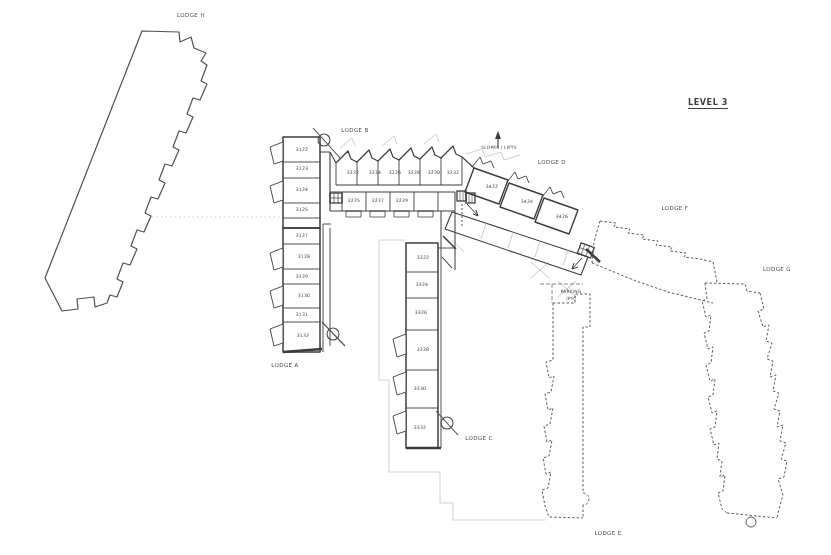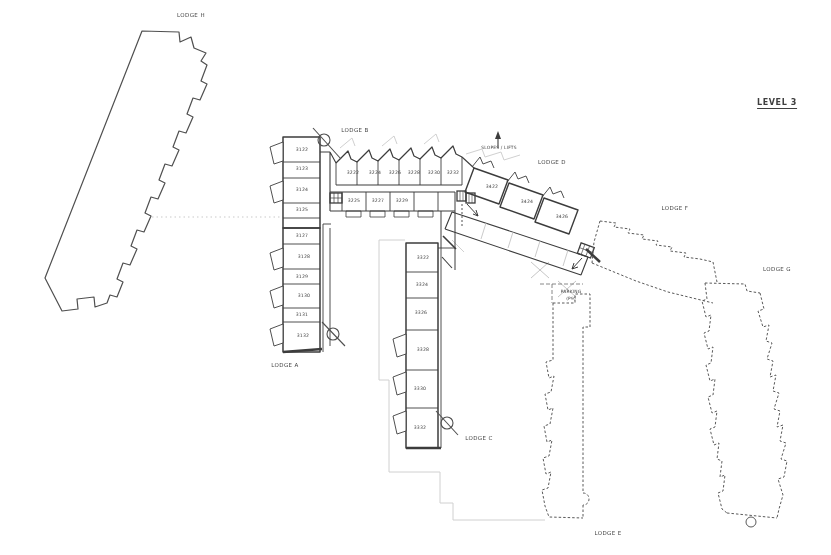--- a/index.html
+++ b/index.html
@@ -155,21 +155,21 @@
     <g stroke="#4f4f4f" stroke-width="1.1" fill="none">
       <circle cx="333" cy="334" r="6"></circle>
         <path d="M322,322 L345,346"></path>
     </g>
     <g stroke="#4f4f4f" stroke-width="1.1" fill="none">
       <circle cx="447" cy="423" r="6"></circle>
         <path d="M436,411 L458,435"></path>
     </g>
   </svg>
 
-  <div class="lbl level-title" style="left:777px;top:104px">LEVEL 3</div>
+  <div class="lbl level-title" style="left:708px;top:104px">LEVEL 3</div>
 
   <div class="lbl lodge-label" style="left:191px;top:16px">LODGE H</div>
   <div class="lbl lodge-label" style="left:355px;top:131px">LODGE B</div>
   <div class="lbl lodge-label" style="left:552px;top:163px">LODGE D</div>
   <div class="lbl lodge-label" style="left:675px;top:209px">LODGE F</div>
   <div class="lbl lodge-label" style="left:777px;top:270px">LODGE G</div>
   <div class="lbl lodge-label" style="left:285px;top:366px">LODGE A</div>
   <div class="lbl lodge-label" style="left:479px;top:439px">LODGE C</div>
   <div class="lbl lodge-label" style="left:608px;top:534px">LODGE E</div>
 

